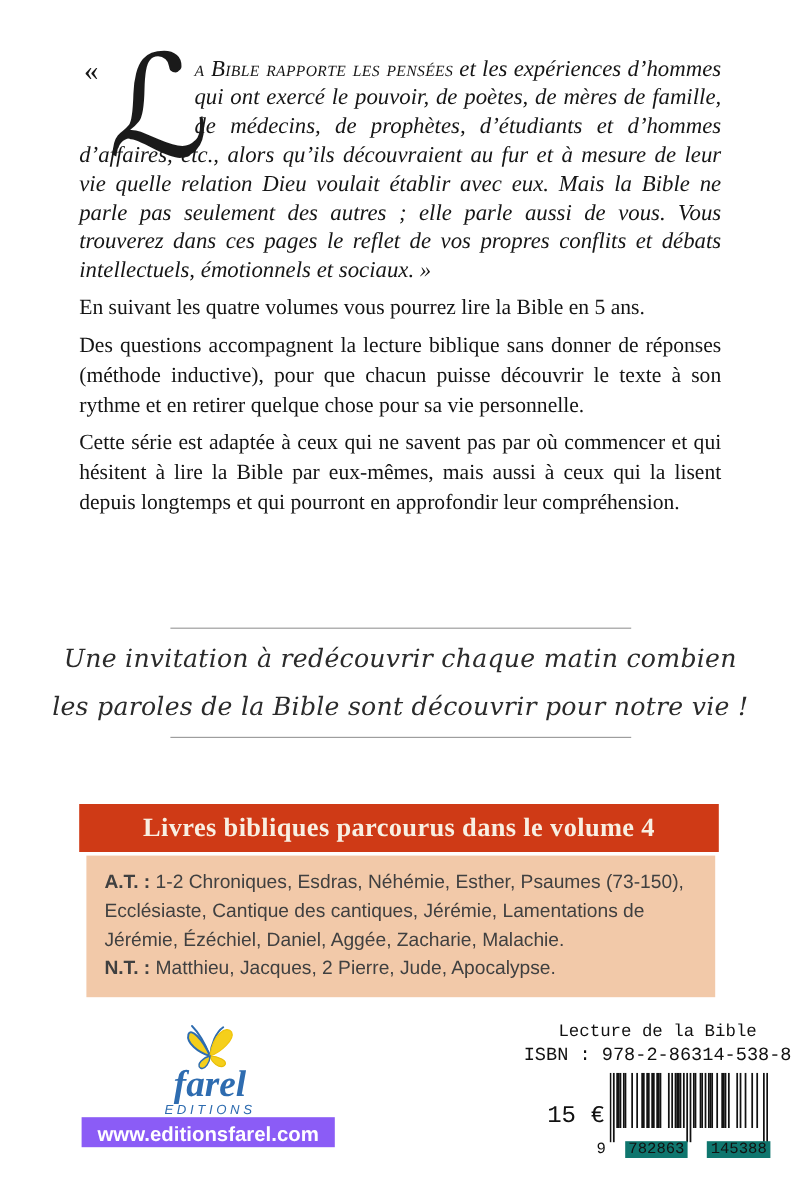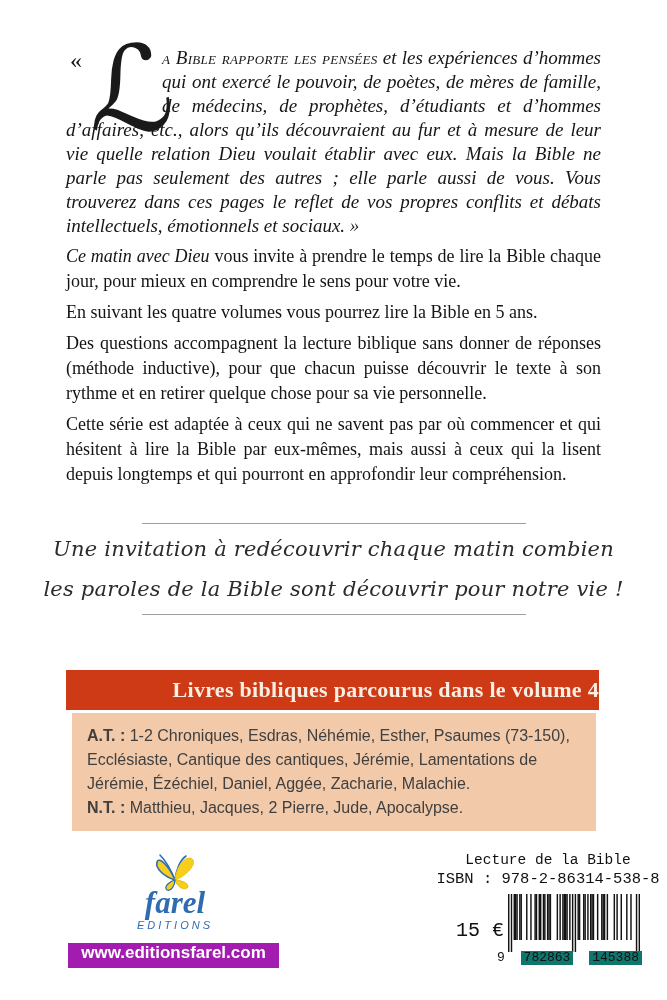--- a/index.html
+++ b/index.html
@@ -39,21 +39,21 @@
   .hw-lines { margin:5px 0; }
   .hw-line {
     display:flex; justify-content:center; white-space:nowrap;
     font-family:"DejaVu Serif", serif; font-style:italic;
     font-size:21px; line-height:40px; color:#2b2b2b; letter-spacing:0.2px;
   }
 
   
   #volume-banner {
     position:absolute; left:66px; top:670px; width:533px; height:40px;
-    background:#cf3a16; display:flex; align-items:center; justify-content:flex-end;
+    background:#cf3a16; display:flex; align-items:center; justify-content:center;
   }
   #volume-banner .banner-text {
     font-family:"Liberation Serif", serif; font-weight:bold;
     font-size:22px; color:#f8efe2; letter-spacing:0.3px;
   }
 
   
   #books-box {
     position:absolute; left:72px; top:713px; width:524px; height:118px;
     background:#f2c9a9; padding:11px 15px;
@@ -70,21 +70,21 @@
   .brand-text {
     font-family:"Liberation Serif", serif; font-style:italic; font-weight:bold;
     font-size:31px; line-height:30px; color:#2e6cb0; margin-top:-4px;
   }
   .editions-text {
     font-family:"Liberation Sans", sans-serif; font-style:italic;
     font-size:11px; letter-spacing:3px; color:#2e6cb0; margin-top:1px;
   }
   #website-bar {
     position:absolute; left:68px; top:931px; width:211px; height:25px;
-    background:#a21caf; display:flex; align-items:flex-start; justify-content:center;margin-top:12px;
+    background:#8b5cf6; display:flex; align-items:flex-end; justify-content:center;
   }
   #website-bar .site-text {
     font-family:"Liberation Sans", sans-serif; font-weight:bold;
     font-size:17px; color:#ffffff;
   }
 
   
   #footer-right {
     position:absolute; left:423px; top:852px; width:250px;
     font-family:Liberation Mono, monospace; color:#111111;
@@ -114,24 +114,20 @@
   <div id="text-column">
 
     <div class="quote">
       <span class="dropcap-box">
         <span class="guillemet-open">«</span>
         <span class="dropcap">ℒ</span>
       </span><span class="smallcaps">a Bible rapporte les pensées</span>
       <span>et les expériences d’hommes qui ont exercé le pouvoir, de poètes, de mères de famille, de médecins, de prophètes, d’étudiants et d’hommes d’affaires, etc., alors qu’ils découvraient au fur et à mesure de leur vie quelle relation Dieu voulait établir avec eux. Mais la Bible ne parle pas seulement des autres ; elle parle aussi de vous. Vous trouverez dans ces pages le reflet de vos propres conflits et débats intellectuels, émotionnels et sociaux. »</span>
     </div>
 
-    <p class="para">
-      <span class="lead-italic">Ce matin avec Dieu</span>
-      <span>vous invite à prendre le temps de lire la Bible chaque jour, pour mieux en comprendre le sens pour votre vie.</span>
-    </p>
 
     <p class="para">En suivant les quatre volumes vous pourrez lire la Bible en 5 ans.</p>
 
     <p class="para">Des questions accompagnent la lecture biblique sans donner de réponses (méthode inductive), pour que chacun puisse découvrir le texte à son rythme et en retirer quelque chose pour sa vie personnelle.</p>
 
     <p class="para">Cette série est adaptée à ceux qui ne savent pas par où commencer et qui hésitent à lire la Bible par eux-mêmes, mais aussi à ceux qui la lisent depuis longtemps et qui pourront en approfondir leur compréhension.</p>
   </div>
 
   <div id="handwriting">
     <div class="rule"></div>

